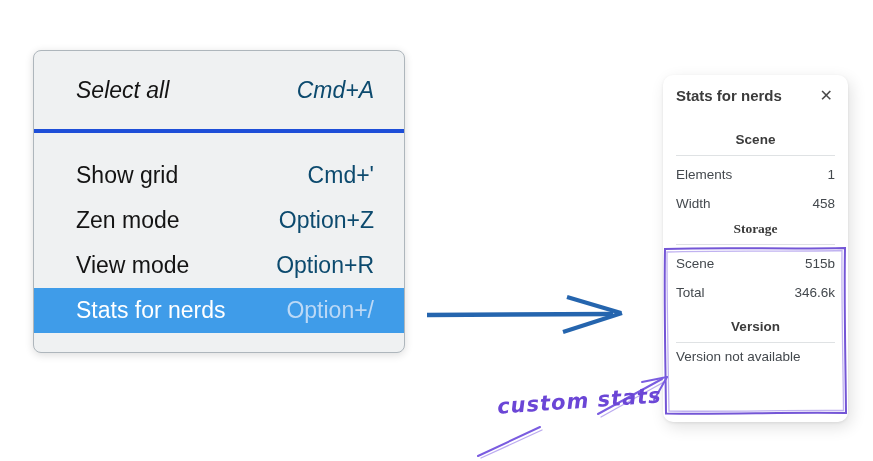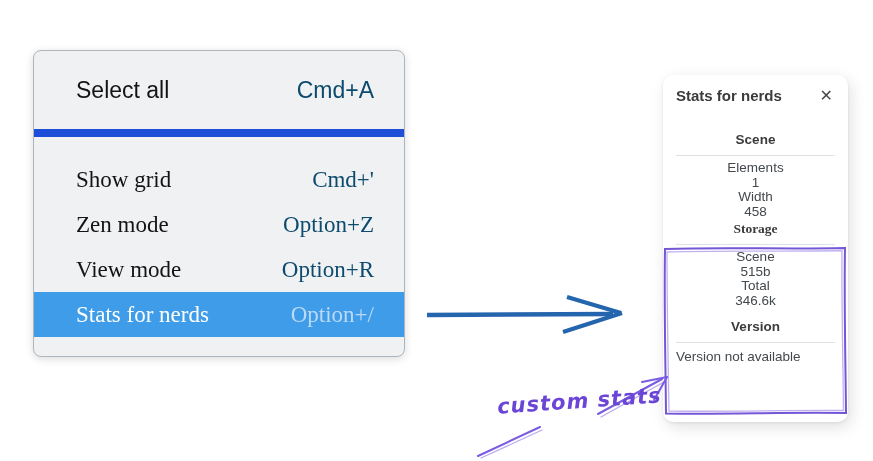--- a/index.html
+++ b/index.html
@@ -6,22 +6,22 @@
   html,body { width:873px; height:461px; background:#ffffff; overflow:hidden;
               font-family:"Liberation Sans", sans-serif; position:relative; }
 
   
   .menu {
     position:absolute; left:33px; top:50px; width:372px;
     background:#eff1f2; border:1px solid #aeb6bc; border-radius:8px;
     box-shadow:0 2px 8px rgba(0,0,0,.14); overflow:hidden;
     font-size:23px; color:#141414;
   }
-  .menu-sec1 { padding:17px 0; border-bottom:8px solid #1d4ed8; }
-  .menu-sec2 { padding:20px 0 19px 0;font-family:Liberation Serif, serif; }
+  .menu-sec1 { padding:17px 0; border-bottom:4px solid #1d4ed8;font-style:italic; }
+  .menu-sec2 { padding:20px 0 19px 0; }
   .menu-row {
     display:flex; justify-content:space-between; align-items:center;
     height:44px; padding:0 30px 0 42px; cursor:default;
   }
   .menu-sec2 .menu-row { height:45px; }
   .menu-shortcut { color:#0c4a6e; }
   .menu-row.highlight { background:#3f9ce9; color:#ffffff; }
   .menu-row.highlight .menu-shortcut { color:#bcd9f6; }
 
   
@@ -40,21 +40,21 @@
     background:none; border:none; font-size:16px; line-height:16px;
     color:#4a4a4a; cursor:pointer; font-weight:300; padding:0 2px;
     font-family:"DejaVu Sans", sans-serif;
   }
   .sec-heading { text-align:center; font-weight:bold; font-size:13.5px; color:#3b3b3b; line-height:18px; }
   .sec-heading.scene   { margin-top:27px; }
   .sec-heading.storage { margin-top:2px;font-family:Liberation Serif, serif; }
   .sec-heading.version { margin-top:11px; }
   .sec-divider { border:none; border-top:1px solid #dfe2e4; margin-top:6px; }
   .sec-rows { margin-top:4px; }
-  .stat-row { display:flex; justify-content:space-between; align-items:center; height:29px;flex-direction:column; }
+  .stat-row { display:flex; justify-content:space-between; align-items:center; height:29px; }
   .version-note { margin-top:5px; line-height:18px; color:#43484d; }
 
   
   .annot-box   { position:absolute; left:656px; top:240px; pointer-events:none; }
   .annot-arrow { position:absolute; left:455px; top:368px; pointer-events:none; }
   .annot-label {
     position:absolute; left:497px; top:389px;
     font-size:21px; font-style:italic; font-weight:600; letter-spacing:1px;
     color:#6b46d6; transform:rotate(-4deg);
     font-family:"DejaVu Sans", sans-serif; white-space:nowrap;

